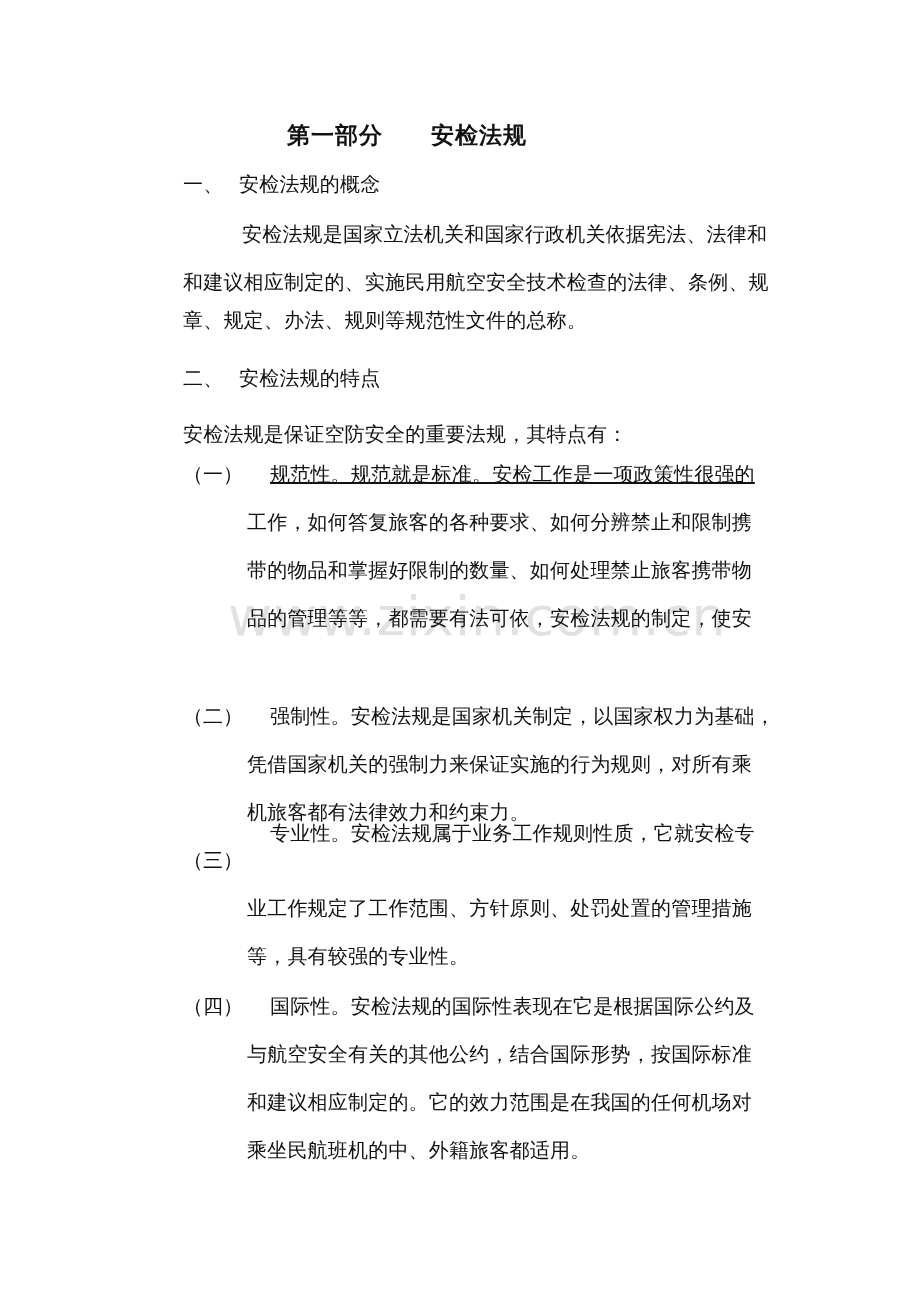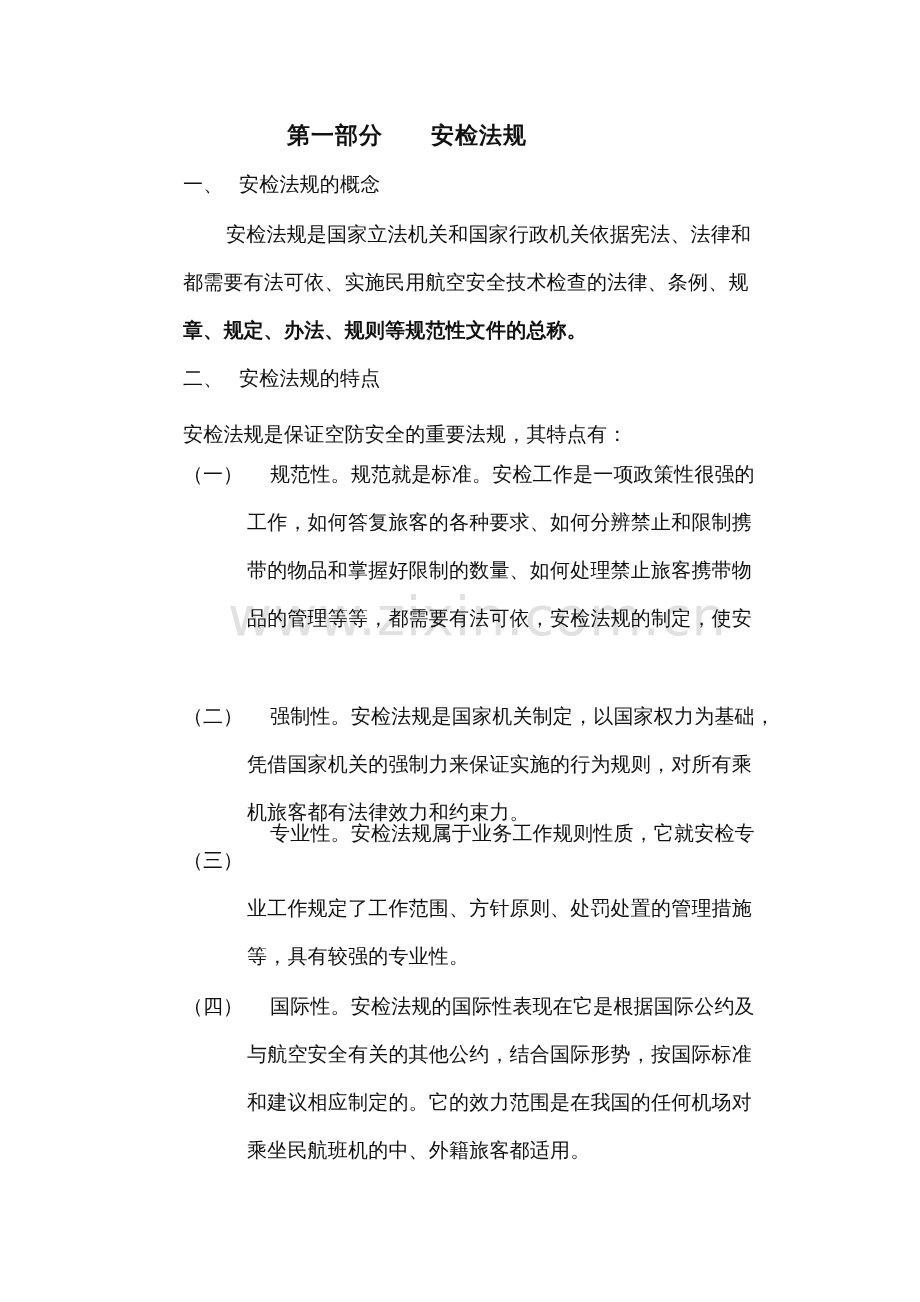--- a/index.html
+++ b/index.html
@@ -69,32 +69,32 @@
 <div class="page">
 
   <div class="watermark">www.zixin.com.cn</div>
 
   <div class="title">第一部分　　安检法规</div>
 
   <div class="line" style="left:183px; top:171px;">
     <span class="heading-num">一、</span><span>安检法规的概念</span>
   </div>
 
-  <div class="line" style="left:226px; top:221px;font-family:Liberation Serif, serif;">安检法规是国家立法机关和国家行政机关依据宪法、法律和</div>
-  <div class="line" style="left:183px; top:269px;">都需要有法可依、实施民用航空安全技术检查的法律、条例、规</div>
-  <div class="line" style="left:183px; top:317px;font-weight:bold;">章、规定、办法、规则等规范性文件的总称。</div>
+  <div class="line" style="left:242px; top:221px;font-family:Liberation Serif, serif;">安检法规是国家立法机关和国家行政机关依据宪法、法律和</div>
+  <div class="line" style="left:183px; top:269px;">和建议相应制定的、实施民用航空安全技术检查的法律、条例、规</div>
+  <div class="line" style="left:183px; top:307px;">章、规定、办法、规则等规范性文件的总称。</div>
 
   <div class="line" style="left:183px; top:365px;">
     <span class="heading-num">二、</span><span>安检法规的特点</span>
   </div>
 
   <div class="line" style="left:183px; top:413px;margin-top:8px;">安检法规是保证空防安全的重要法规，其特点有：</div>
 
   <div class="item-label" style="left:183px; top:461px;">（一）</div>
-  <div class="line" style="left:270px; top:461px;">规范性。规范就是标准。安检工作是一项政策性很强的</div>
+  <div class="line" style="left:270px; top:461px;text-decoration:underline;">规范性。规范就是标准。安检工作是一项政策性很强的</div>
   <div class="line" style="left:247px; top:509px;">工作，如何答复旅客的各种要求、如何分辨禁止和限制携</div>
   <div class="line" style="left:247px; top:557px;">带的物品和掌握好限制的数量、如何处理禁止旅客携带物</div>
   <div class="line" style="left:247px; top:605px;">品的管理等等，都需要有法可依，安检法规的制定，使安</div>
 
   <div class="item-label" style="left:183px; top:703px;">（二）</div>
   <div class="line" style="left:270px; top:703px;font-family:Liberation Serif, serif;">强制性。安检法规是国家机关制定，以国家权力为基础，</div>
   <div class="line" style="left:247px; top:751px;">凭借国家机关的强制力来保证实施的行为规则，对所有乘</div>
   <div class="line" style="left:247px; top:799px;">机旅客都有法律效力和约束力。</div>
 
   <div class="item-label" style="left:183px; top:847px;">（三）</div>

